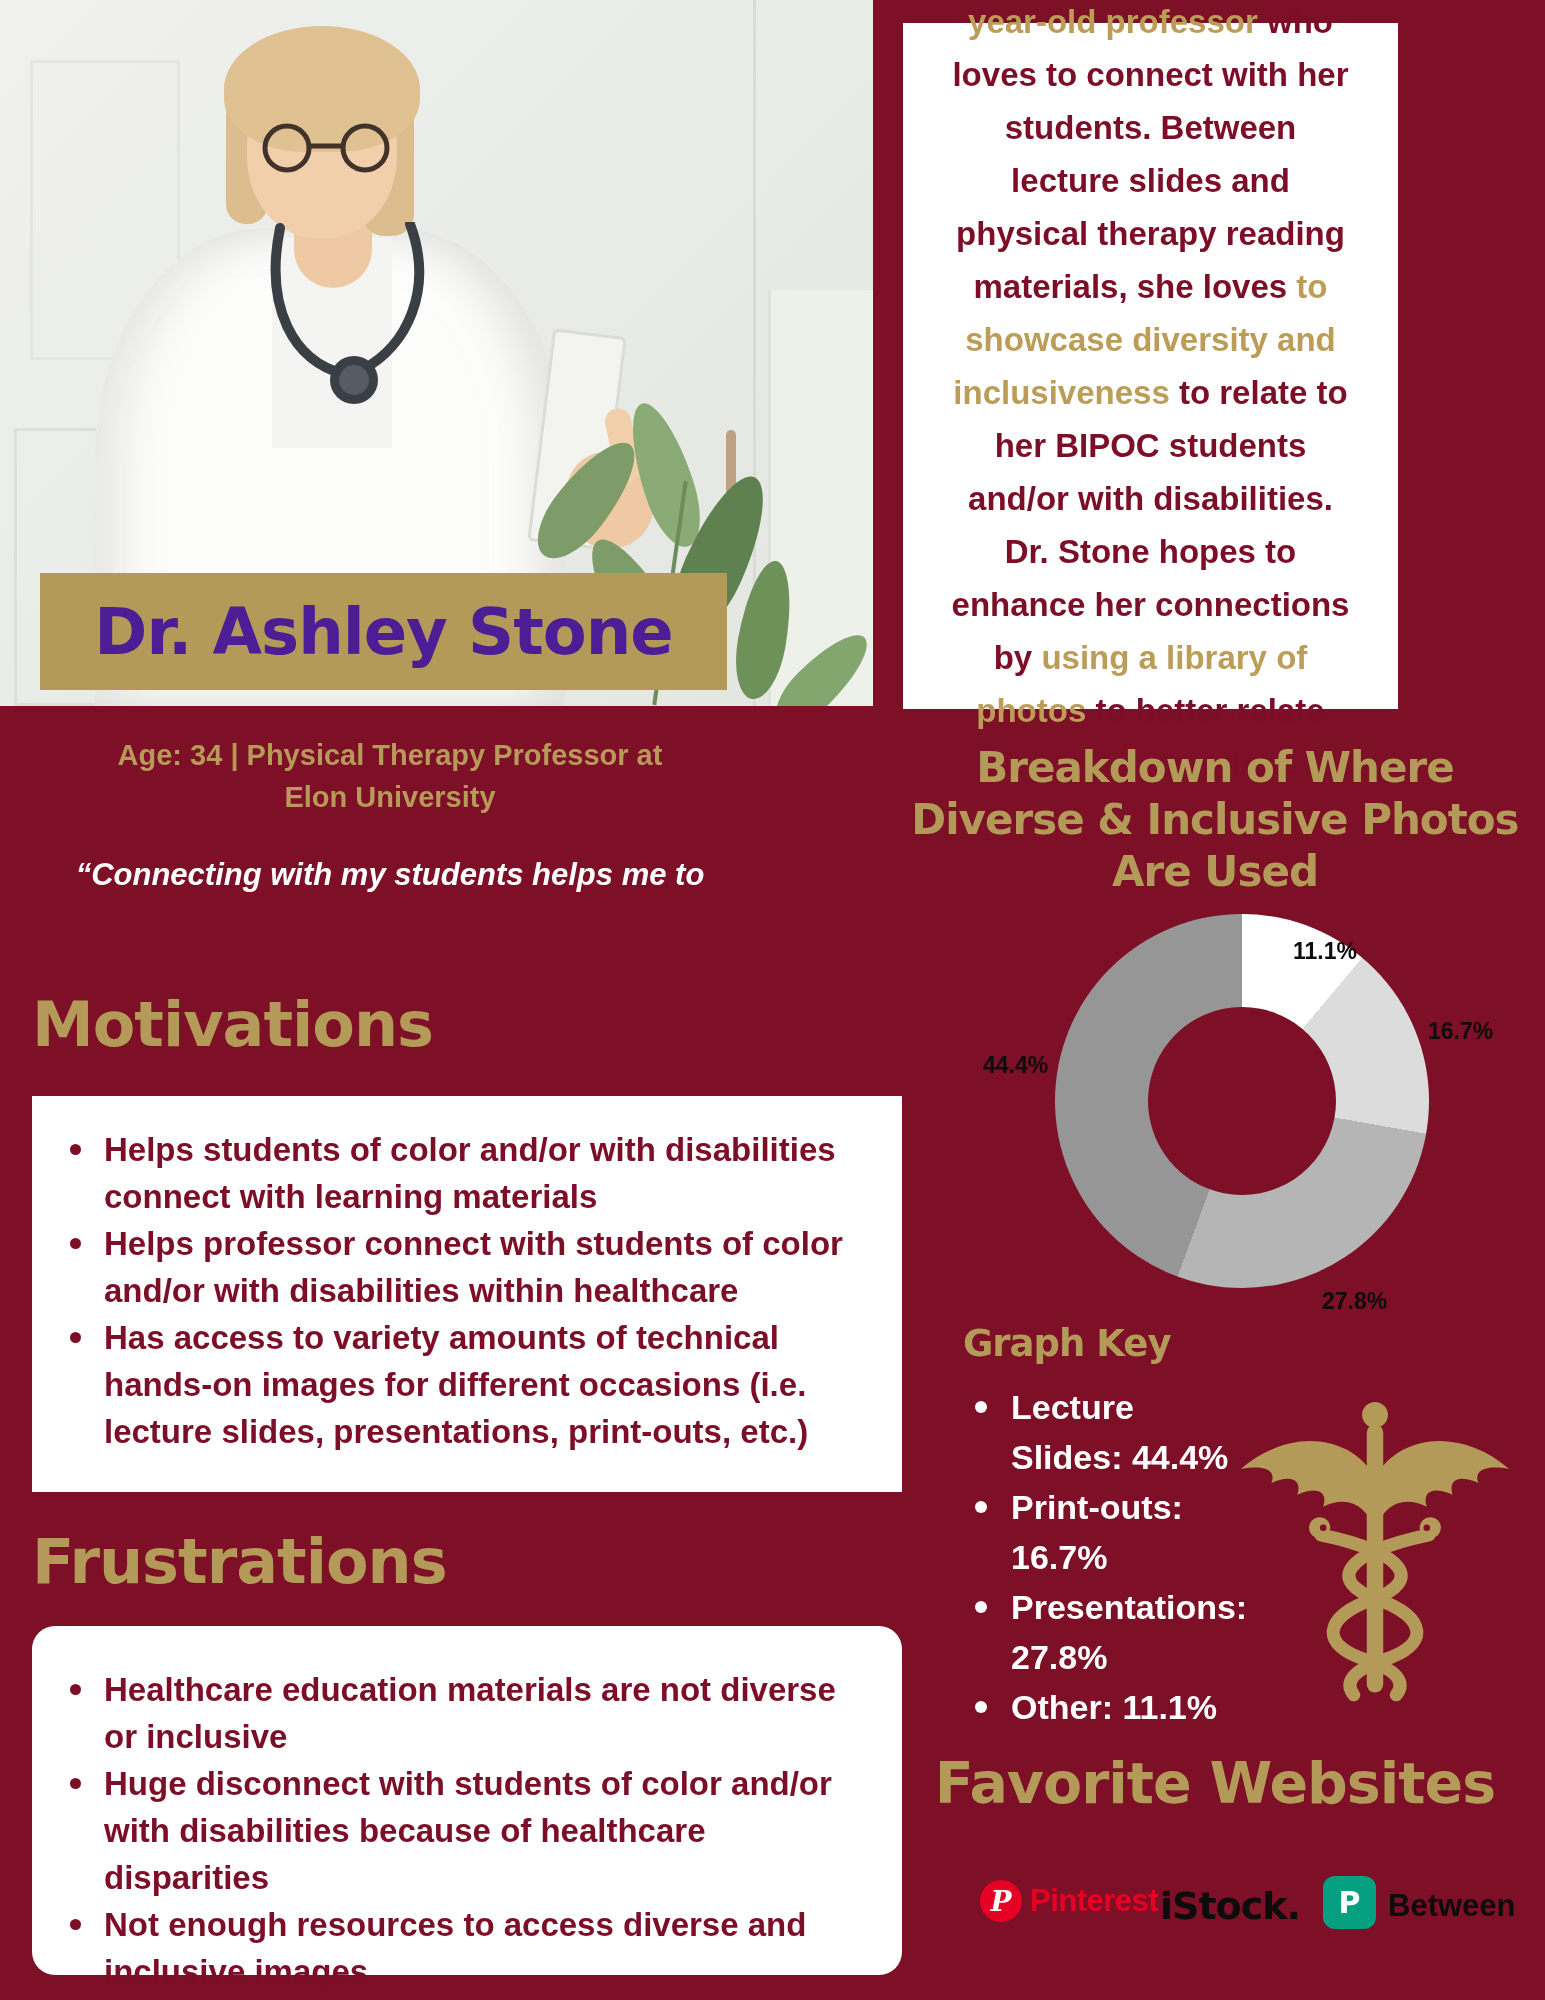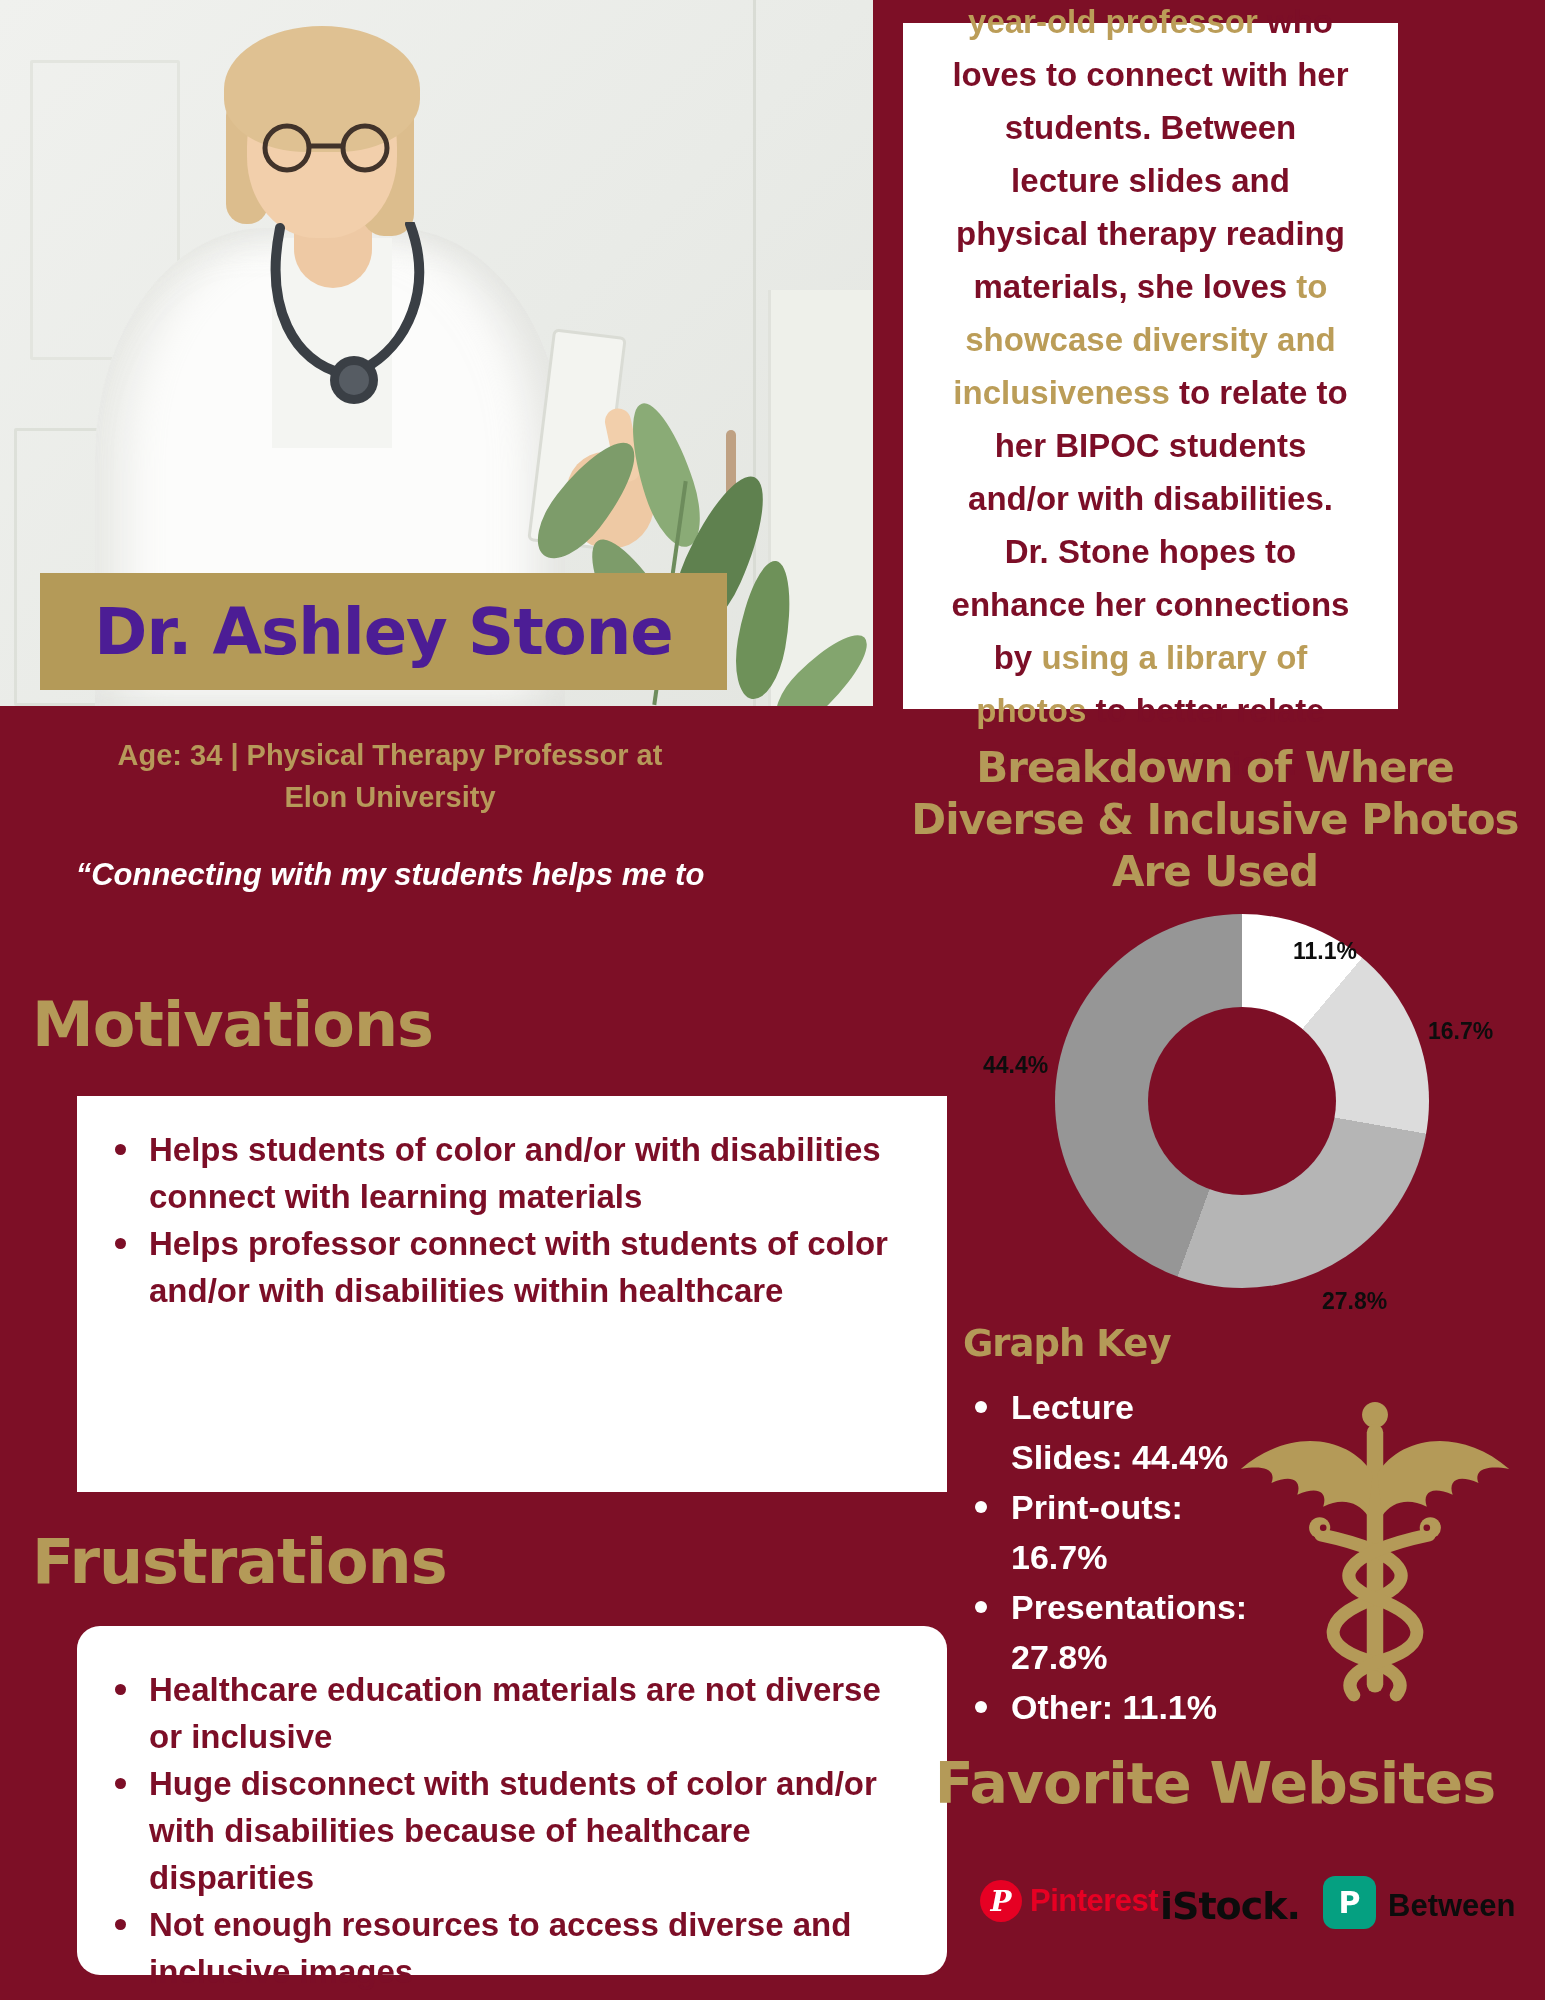--- a/index.html
+++ b/index.html
@@ -81,21 +81,21 @@
     color:#fff;font-size:31px;font-weight:bold;font-style:italic;line-height:54px;
   }
   .section-h{
     font-family:"DejaVu Sans", sans-serif;
     color:var(--gold);font-weight:800;font-size:62px;letter-spacing:-1px;
   }
   .h-motivations{left:32px;top:988px;}
   .h-frustrations{left:32px;top:1525px;}
 
   .list-card{
-    left:32px;width:870px;background:#fff;margin-left:45px;
+    left:32px;width:870px;background:#fff;
   }
   .card-motivations{top:1096px;height:396px;padding:30px 30px 0 36px;}
   .card-frustrations{top:1626px;height:349px;padding:40px 30px 0 36px;border-radius:23px;}
   .list-card ul{list-style:none;}
   .list-card li{
     position:relative;
     color:var(--maroon-text);font-size:33px;font-weight:bold;line-height:47px;
     padding-left:36px;
   }
   .list-card li::before{
@@ -225,20 +225,21 @@
 
 <div class="abs quote">
   <div>“Connecting with my students helps me to</div>
 </div>
 
 <h2 class="abs section-h h-motivations">Motivations</h2>
 <div class="abs list-card card-motivations">
   <ul>
       <li>Helps students of color and/or with disabilities connect with learning materials</li>
       <li>Helps professor connect with students of color and/or with disabilities within healthcare</li>
+      <li>Has access to variety amounts of technical hands-on images for different occasions (i.e. lecture slides, presentations, print-outs, etc.)</li>
     </ul>
 </div>
 
 <h2 class="abs section-h h-frustrations">Frustrations</h2>
 <div class="abs list-card card-frustrations">
   <ul>
       <li>Healthcare education materials are not diverse or inclusive</li>
       <li>Huge disconnect with students of color and/or with disabilities because of healthcare disparities</li>
       <li>Not enough resources to access diverse and inclusive images</li>
     </ul>

